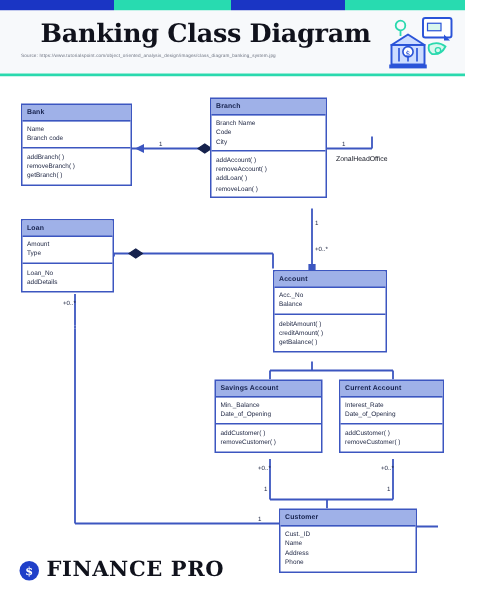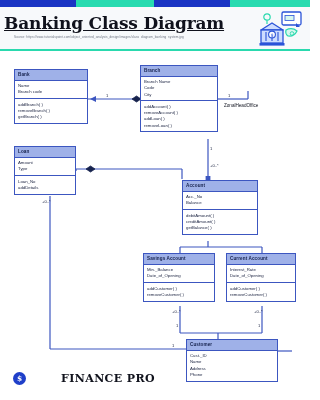--- a/index.html
+++ b/index.html
@@ -12,25 +12,24 @@
   }
   .page{position:relative;width:310px;height:400px;background:#fff;}
 
   
   .topbar{position:absolute;top:0;left:0;width:310px;height:7px;display:flex;}
   .topbar span{display:block;height:7px;}
 
   
   .header{position:absolute;top:7px;left:0;width:310px;height:42px;background:#f7f9fb;}
   .header-title{
-    position:absolute;left:4px;top:6px;
+    position:absolute;left:27px;top:6px;
     font-family:"DejaVu Serif", serif;
     font-weight:bold;font-size:17px;color:#10121c;letter-spacing:-0.2px;
     white-space:nowrap;
-    text-decoration:underline;
   }
   .header-source{
     position:absolute;left:14px;top:28px;
     font-size:3.1px;color:#6d7380;white-space:nowrap;letter-spacing:.1px;
   }
   .header-icon{position:absolute;right:6px;top:3px;width:46px;height:38px;}
 
   
   .hdr-rule{position:absolute;top:49px;left:0;width:310px;height:2px;background:#2ad9ae;}
 
@@ -73,21 +72,21 @@
   
   .footer{position:absolute;bottom:0;left:0;width:310px;height:35px;background:#ffffff;}
   .footer-inner{position:absolute;left:13px;top:7px;display:flex;align-items:center;gap:5px;}
   .logo-badge{
     width:13px;height:13px;border-radius:50%;background:#1f3fc9;
     display:flex;align-items:center;justify-content:center;
     color:#fff;font-size:7.5px;font-weight:bold;font-family:"DejaVu Serif",serif;
   }
   .logo-text{
     font-family:"DejaVu Serif", serif;
-    font-weight:bold;font-size:11px;color:#10121c;letter-spacing:.4px;margin-left:30px;
+    font-weight:bold;font-size:14px;color:#10121c;letter-spacing:.4px;
   }
 </style>
 </head>
 <body>
 
 <div class="page">
 
   <div class="topbar">
     <span style="width:76px;background:#1a35c4;"></span>
     <span style="width:78px;background:#28dbb0;"></span>

